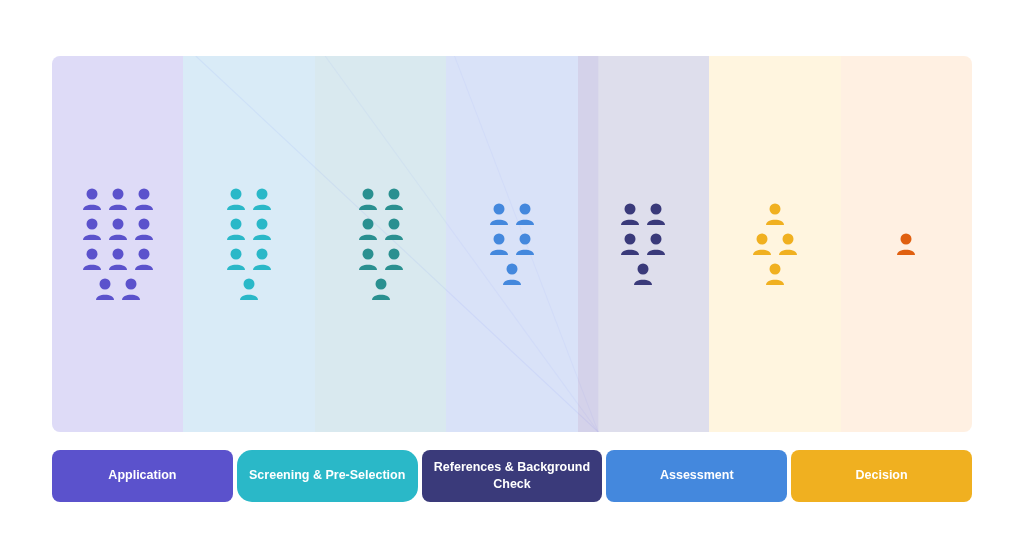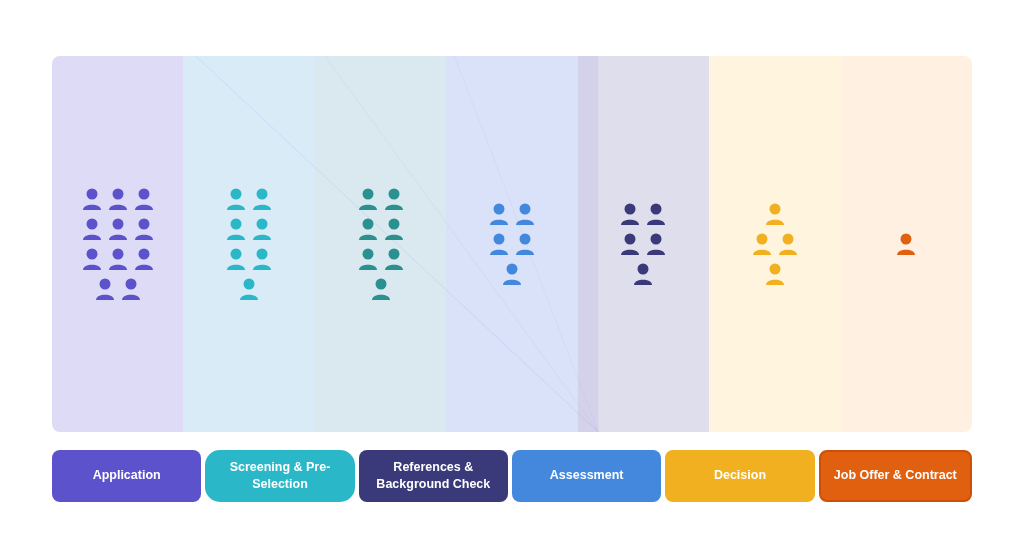--- a/index.html
+++ b/index.html
@@ -484,18 +484,15 @@
         </div>
         <div class="step-label label-dark" style="flex: 1 1 0%;">
           <span>References &amp; Background Check</span>
         </div>
         <div class="step-label label-blue" style="flex: 1 1 0%;">
           <span>Assessment</span>
         </div>
         <div class="step-label label-yellow" style="flex: 1 1 0%;">
           <span>Decision</span>
         </div>
-        <div class="step-label label-orange" style="flex: 1 1 0%;">
-          <span>Job Offer &amp; Contract</span>
-        </div>
       </div>
   </div>
 </div>
 
 </body></html>

